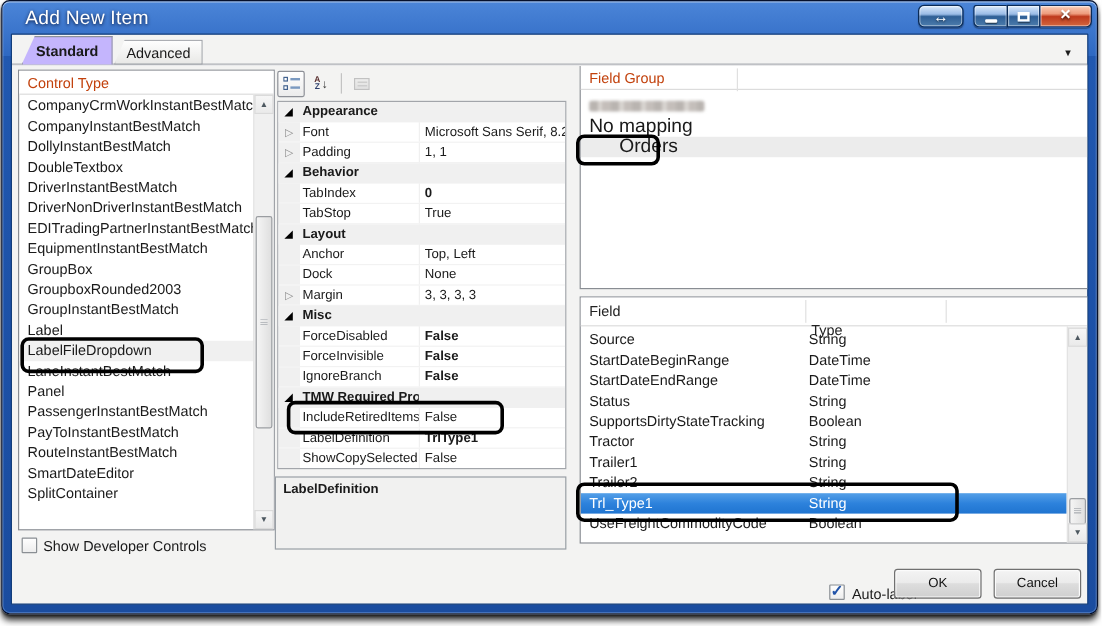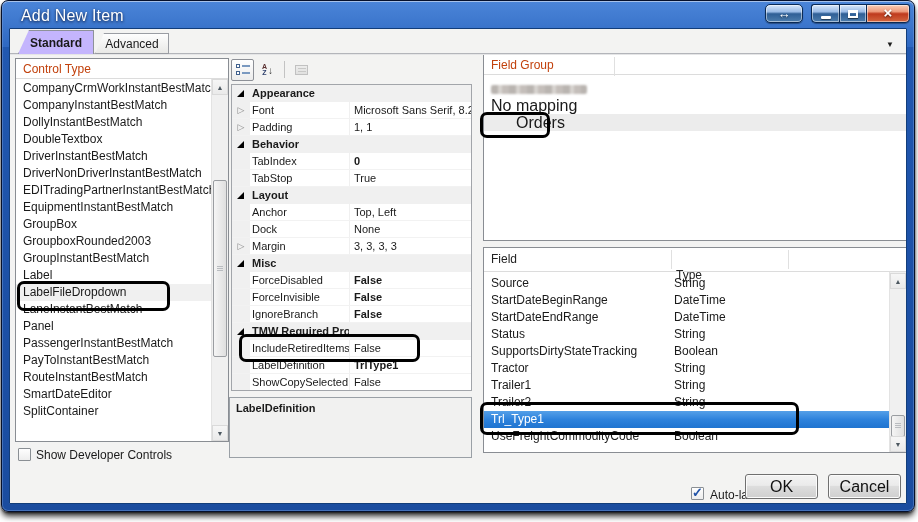--- a/index.html
+++ b/index.html
@@ -119,27 +119,27 @@
     filter:blur(1.3px); }
 
   
   .fthead { position:absolute; left:0; top:0; right:0; height:24px; background:#fff; border-bottom:1px solid #dcdcdc; }
   .fthead .hc { position:absolute; top:4px; font-size:12px; color:#222; }
   .hsep { position:absolute; top:2px; height:19px; width:1px; background:#e0e0e0; }
   #ft-rows { position:absolute; left:0; top:27px; right:17px; bottom:0; overflow:hidden; }
   .trow { position:relative; height:17px; line-height:17px; font-size:12px; display:flex; }
   .trow .c1 { flex:0 0 188px; padding-left:7px; white-space:nowrap; overflow:hidden; }
   .trow .c2 { flex:1; padding-left:2px; white-space:nowrap; }
-  .trow.sel { color:#fff; background:linear-gradient(180deg,#55a0e8 0%,#2d82dc 50%,#1f74d0 100%);flex-direction:column; }
+  .trow.sel { color:#fff; background:linear-gradient(180deg,#55a0e8 0%,#2d82dc 50%,#1f74d0 100%); }
   .ftsb { top:24px; }
 
   
   .btn { position:absolute; width:73px; height:25px; border:1px solid #707070; border-radius:3px;
     background:linear-gradient(180deg,#f3f3f3 0%,#ebebeb 45%,#dddddd 50%,#cfcfcf 100%);
-    box-shadow:inset 0 0 0 1px #fbfbfb; font-size:16px; text-align:center; line-height:23px; color:#111; }
+    box-shadow:inset 0 0 0 1px #fbfbfb; font-size:11px; text-align:center; line-height:23px; color:#111; }
 
   
   .ann { position:absolute; border:3px solid #000; border-radius:7px; pointer-events:none; z-index:5; }
 </style>
 </head>
 <body>
 
 <div class="screen">
   <div class="window">
 

